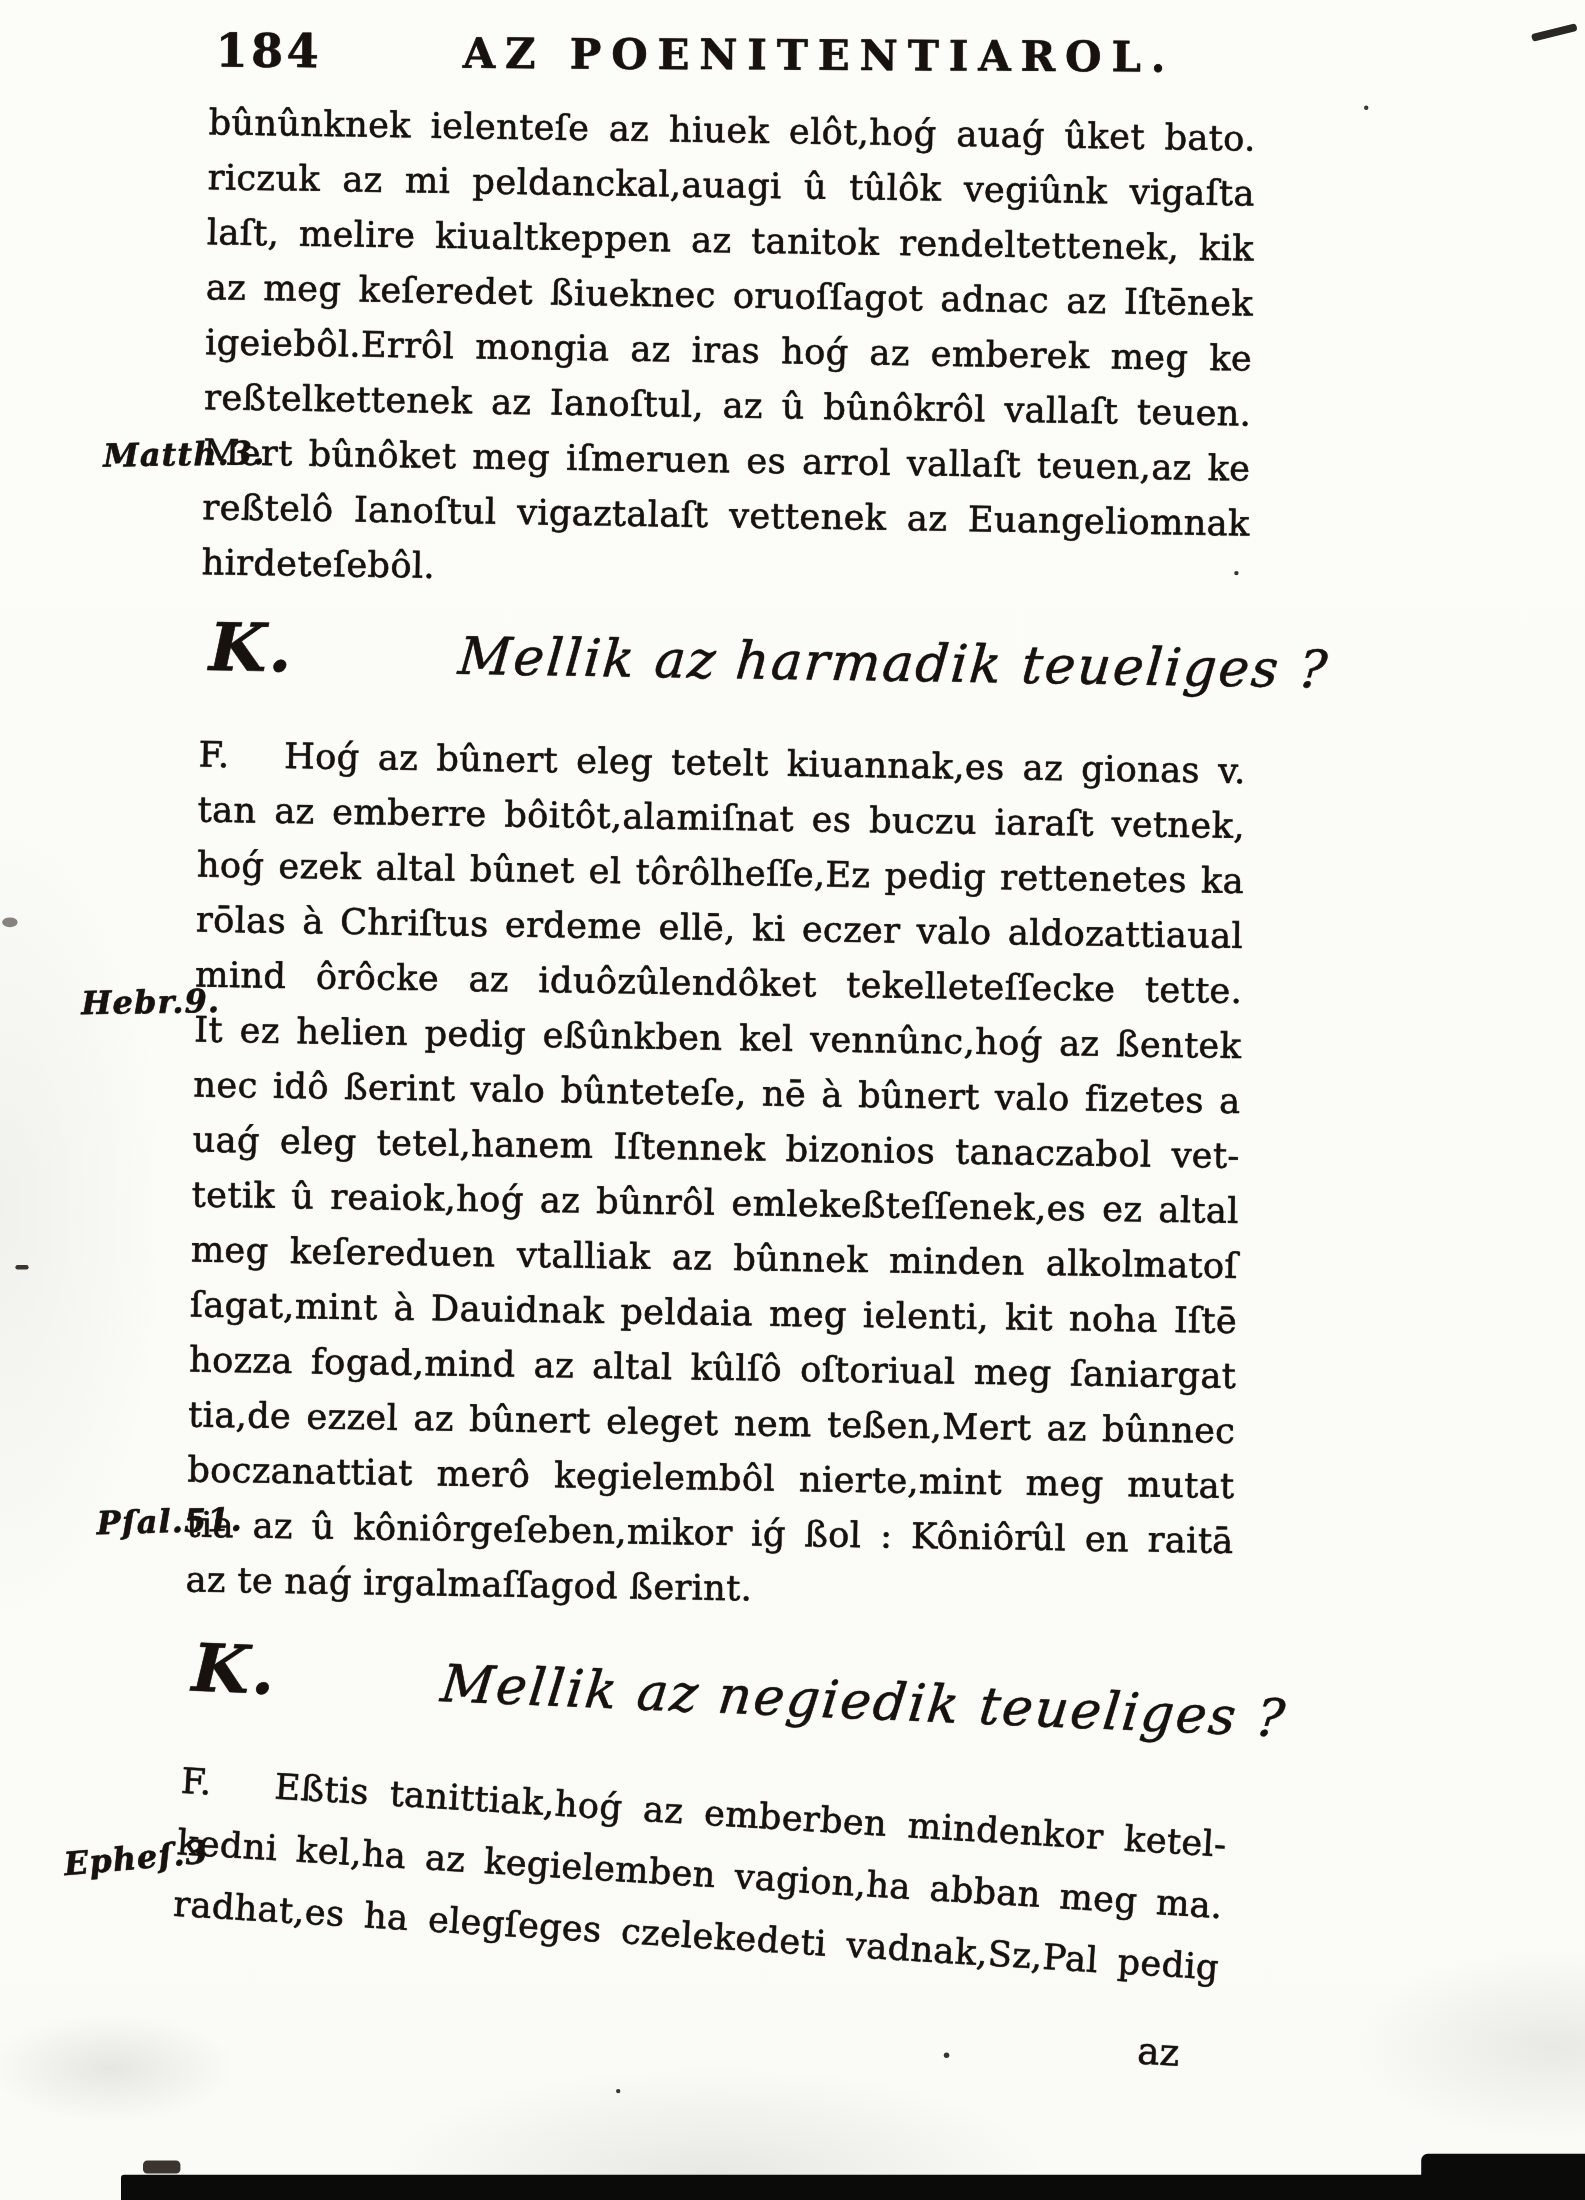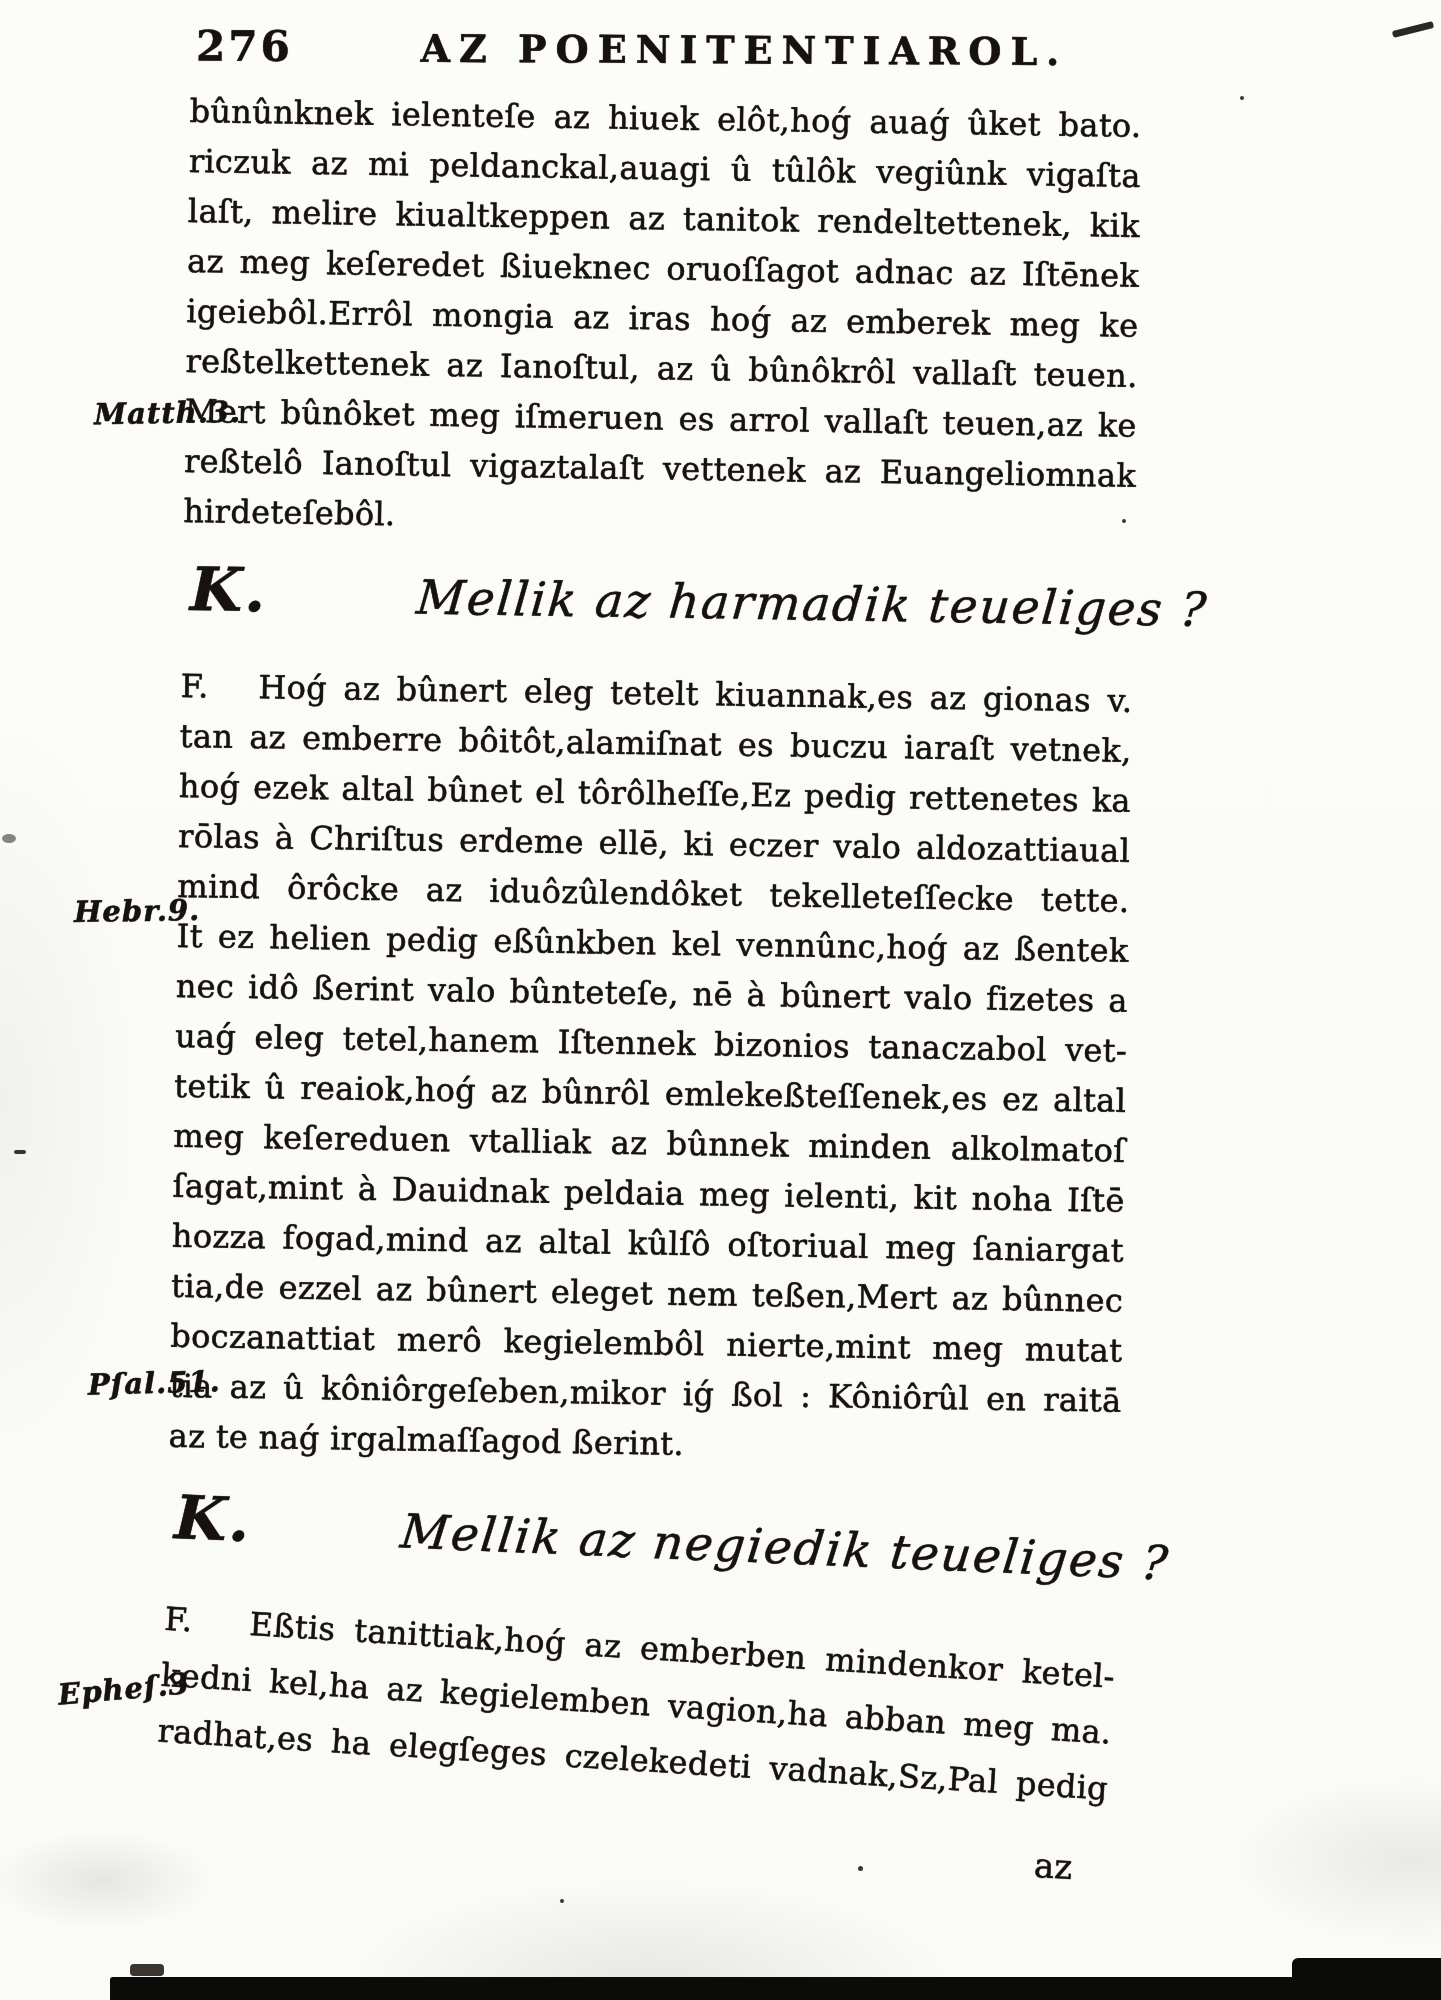--- a/index.html
+++ b/index.html
@@ -61,21 +61,21 @@
   #sp4{left:2px; top:834px; width:14px; height:9px; opacity:.6;}
   #sp5{left:1240px; top:96px; width:4px; height:4px;}
   #sp6{left:130px; top:1964px; width:34px; height:12px; border-radius:4px;}
 </style>
 </head>
 <body>
 
 <div id="sheet">
 
   <div id="header">
-    <span id="page-number" class="ink">276</span>
+    <span id="page-number" class="ink">184</span>
     <span id="running-title" class="ink">AZ POENITENTIAROL.</span>
   </div>
 
   <span id="mn0" class="margin-note ink">Matth.3.</span>
   <span id="mn1" class="margin-note ink">Hebr.9.</span>
   <span id="mn2" class="margin-note ink">Pſal.51.</span>
   <span id="mn3" class="margin-note ink">Epheſ.3</span>
 
   <div id="bodyblock">
 

